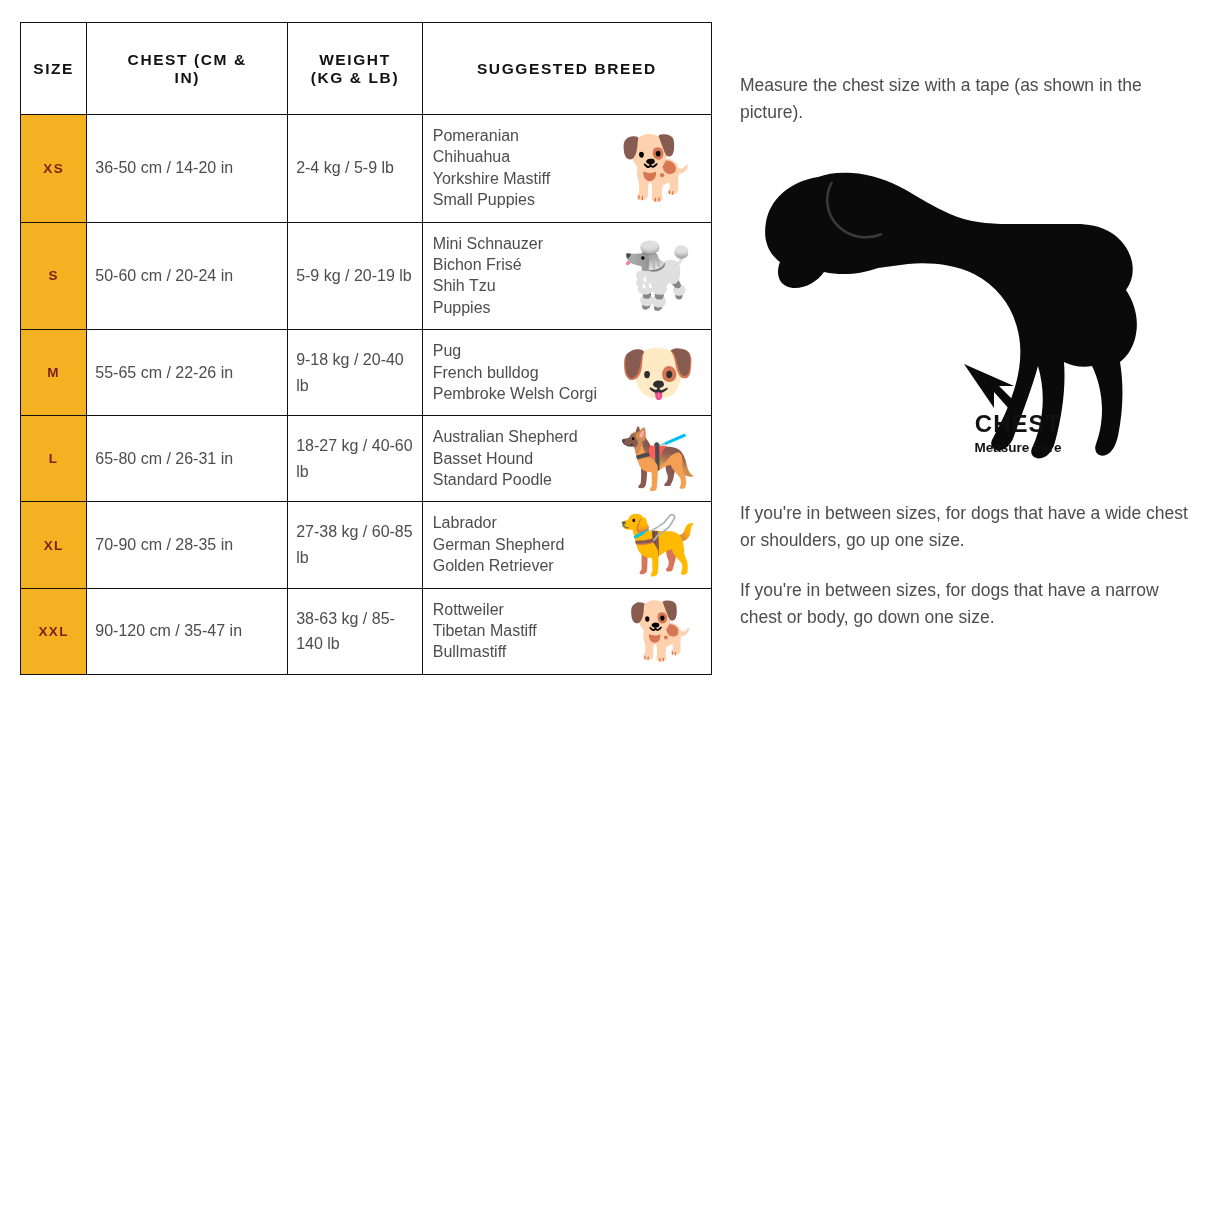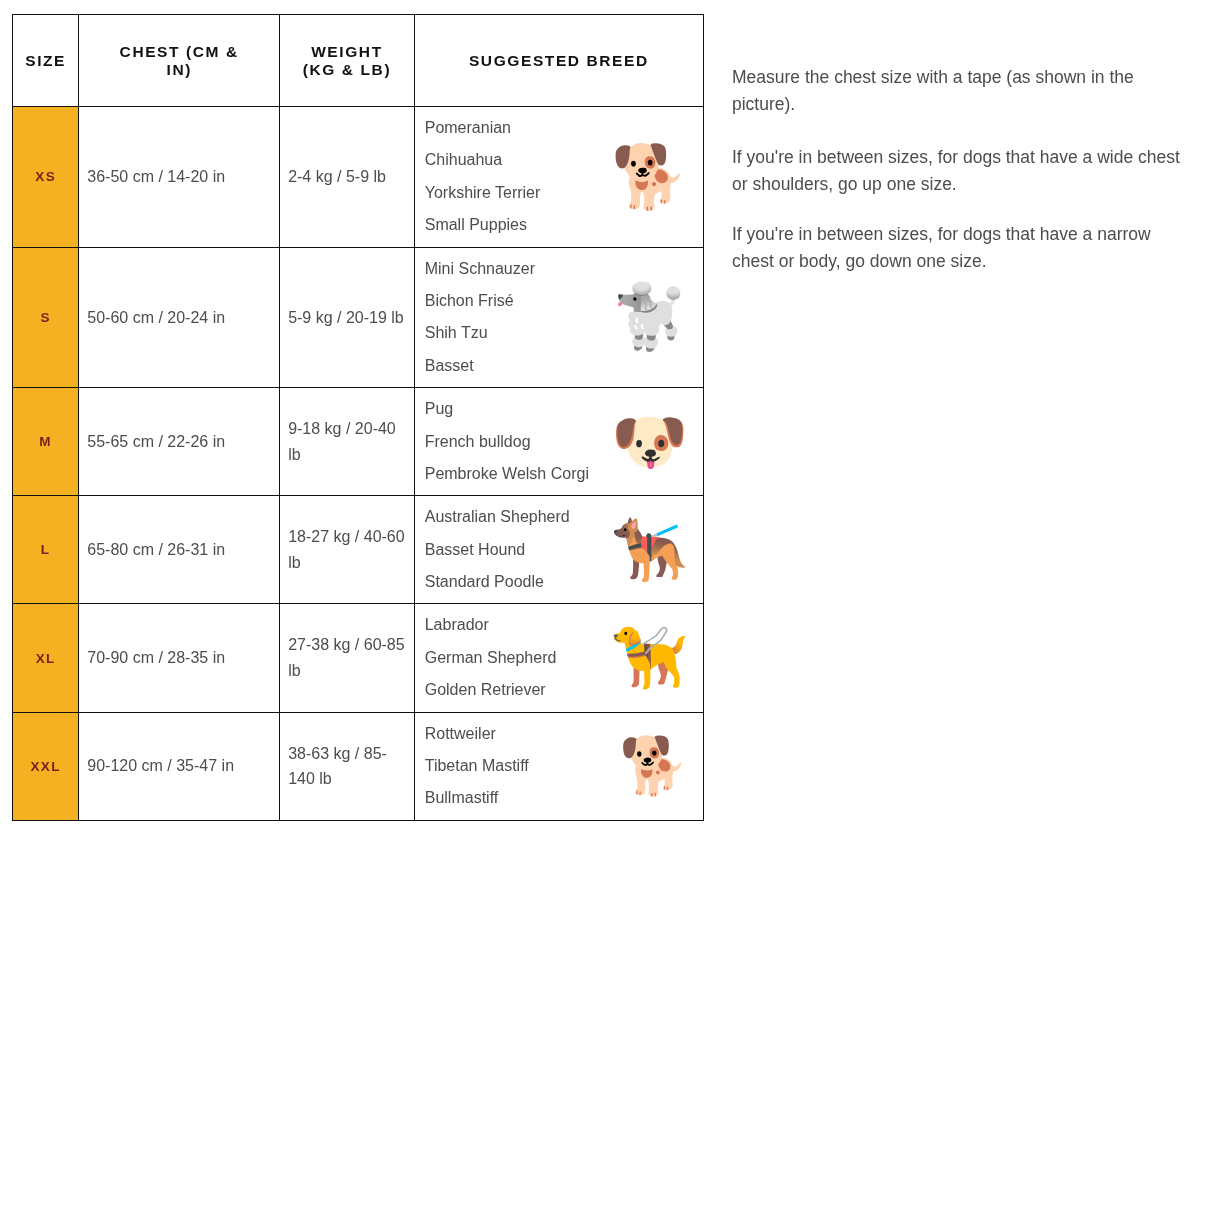--- a/index.html
+++ b/index.html
@@ -36,21 +36,21 @@
     right: 6px;
     top: -4px;
     font-size: 20px;
     color: #4a4a4a;
     cursor: pointer;
     line-height: 1;
   }
   .body-wrap {
     display: flex;
     align-items: flex-start;
-    padding: 4px;
+    padding: 12px;
   }
   
   .table-side {
     width: 700px;
     padding: 10px 0 0 8px;
   }
   table.size-table {
     border-collapse: collapse;
     width: 692px;
     table-layout: fixed;
@@ -104,21 +104,21 @@
   }
   .breed-inner {
     display: flex;
     align-items: center;
     justify-content: space-between;
     gap: 4px;
   }
   .breed-list {
     display: flex;
     flex-direction: column;
-    gap: 14px;
+    gap: 3px;
     padding: 4px 0;
   }
   .breed-list span { display: block; line-height: 1.15; }
   .dog-emoji {
     font-size: 62px;
     line-height: 1;
     flex: 0 0 auto;
     padding-right: 6px;
     filter: saturate(1.05);
   }
@@ -199,39 +199,39 @@
 
           <tr>
             <td class="size-cell">XS</td>
             <td class="chest-cell">36-50 cm / 14-20 in</td>
             <td class="weight-cell">2-4 kg / 5-9 lb</td>
             <td class="breed-cell">
               <div class="breed-inner">
                 <div class="breed-list">
                   <span>Pomeranian</span>
                   <span>Chihuahua</span>
-                  <span>Yorkshire Terrier</span>
+                  <span>Yorkshire Mastiff</span>
                   <span>Small Puppies</span>
                 </div>
                 <div class="dog-emoji">🐕</div>
               </div>
             </td>
           </tr>
 
           <tr>
             <td class="size-cell">S</td>
             <td class="chest-cell">50-60 cm / 20-24 in</td>
             <td class="weight-cell">5-9 kg / 20-19 lb</td>
             <td class="breed-cell">
               <div class="breed-inner">
                 <div class="breed-list">
                   <span>Mini Schnauzer</span>
                   <span>Bichon Frisé</span>
                   <span>Shih Tzu</span>
-                  <span>Basset</span>
+                  <span>Puppies</span>
                 </div>
                 <div class="dog-emoji">🐩</div>
               </div>
             </td>
           </tr>
 
           <tr>
             <td class="size-cell">M</td>
             <td class="chest-cell">55-65 cm / 22-26 in</td>
             <td class="weight-cell">9-18 kg / 20-40 lb</td>
@@ -295,20 +295,44 @@
             </td>
           </tr>
 
         </tbody>
       </table>
     </div>
 
     <div class="info-side">
       <p class="info-text">Measure the chest size with a tape (as shown in the picture).</p>
 
+      <div class="dog-figure">
+        <svg width="440" height="330" viewBox="0 0 440 330" xmlns="http://www.w3.org/2000/svg">
+
+          <path fill="#0a0a0a" d="M60,25 C30,30 12,48 8,70 C4,92 14,104 22,110 C18,120 20,130 28,134 C40,140 58,132 66,120
+            C84,124 104,122 120,116 L150,112 C170,110 196,112 216,122 C238,133 252,152 258,172
+            C266,196 262,222 254,244 C248,262 240,276 234,288 C231,295 237,300 244,298 C250,296 254,290 256,284
+            C264,262 274,236 280,214 C284,228 286,244 284,260 C282,276 278,288 274,296 C271,303 277,308 284,306
+            C291,304 295,297 297,290 C304,264 308,236 306,210 C314,214 324,216 334,214 C340,226 344,242 344,258
+            C344,272 341,284 338,292 C335,300 341,306 348,303 C355,300 358,292 360,284 C365,260 366,234 362,210
+            C370,204 376,194 378,182 C381,166 376,150 368,138 C374,130 376,120 374,110
+            C371,96 362,86 352,80 C342,74 330,72 318,72 L250,72 C230,72 210,70 192,62 C176,55 162,46 148,38
+            C130,28 112,22 94,21 C82,20 70,21 60,25 Z"></path>
+
+          <path fill="none" stroke="#3a3a3a" stroke-width="2.5" d="M74,30 C66,44 68,62 80,74 C92,86 110,88 124,82"></path>
+
+          <ellipse cx="178" cy="192" rx="28" ry="62" fill="none" stroke="#ffffff" stroke-width="3" stroke-dasharray="5 6" transform="rotate(-8 178 192)"></ellipse>
+
+          <path fill="#0a0a0a" d="M206,212 L236,256 L236,240 L252,258 L258,251 L241,234 L256,234 Z"></path>
+        </svg>
+        <div class="chest-label">
+          <span class="big">CHEST</span>
+          <span class="small">Measure here</span>
+        </div>
+      </div>
 
       <p class="info-text spaced">If you're in between sizes, for dogs that have a wide chest or shoulders, go up one size.</p>
       <p class="info-text">If you're in between sizes, for dogs that have a narrow chest or body, go down one size.</p>
     </div>
 
   </div>
 
   <div class="scrollbar"></div>
 </div>
 

